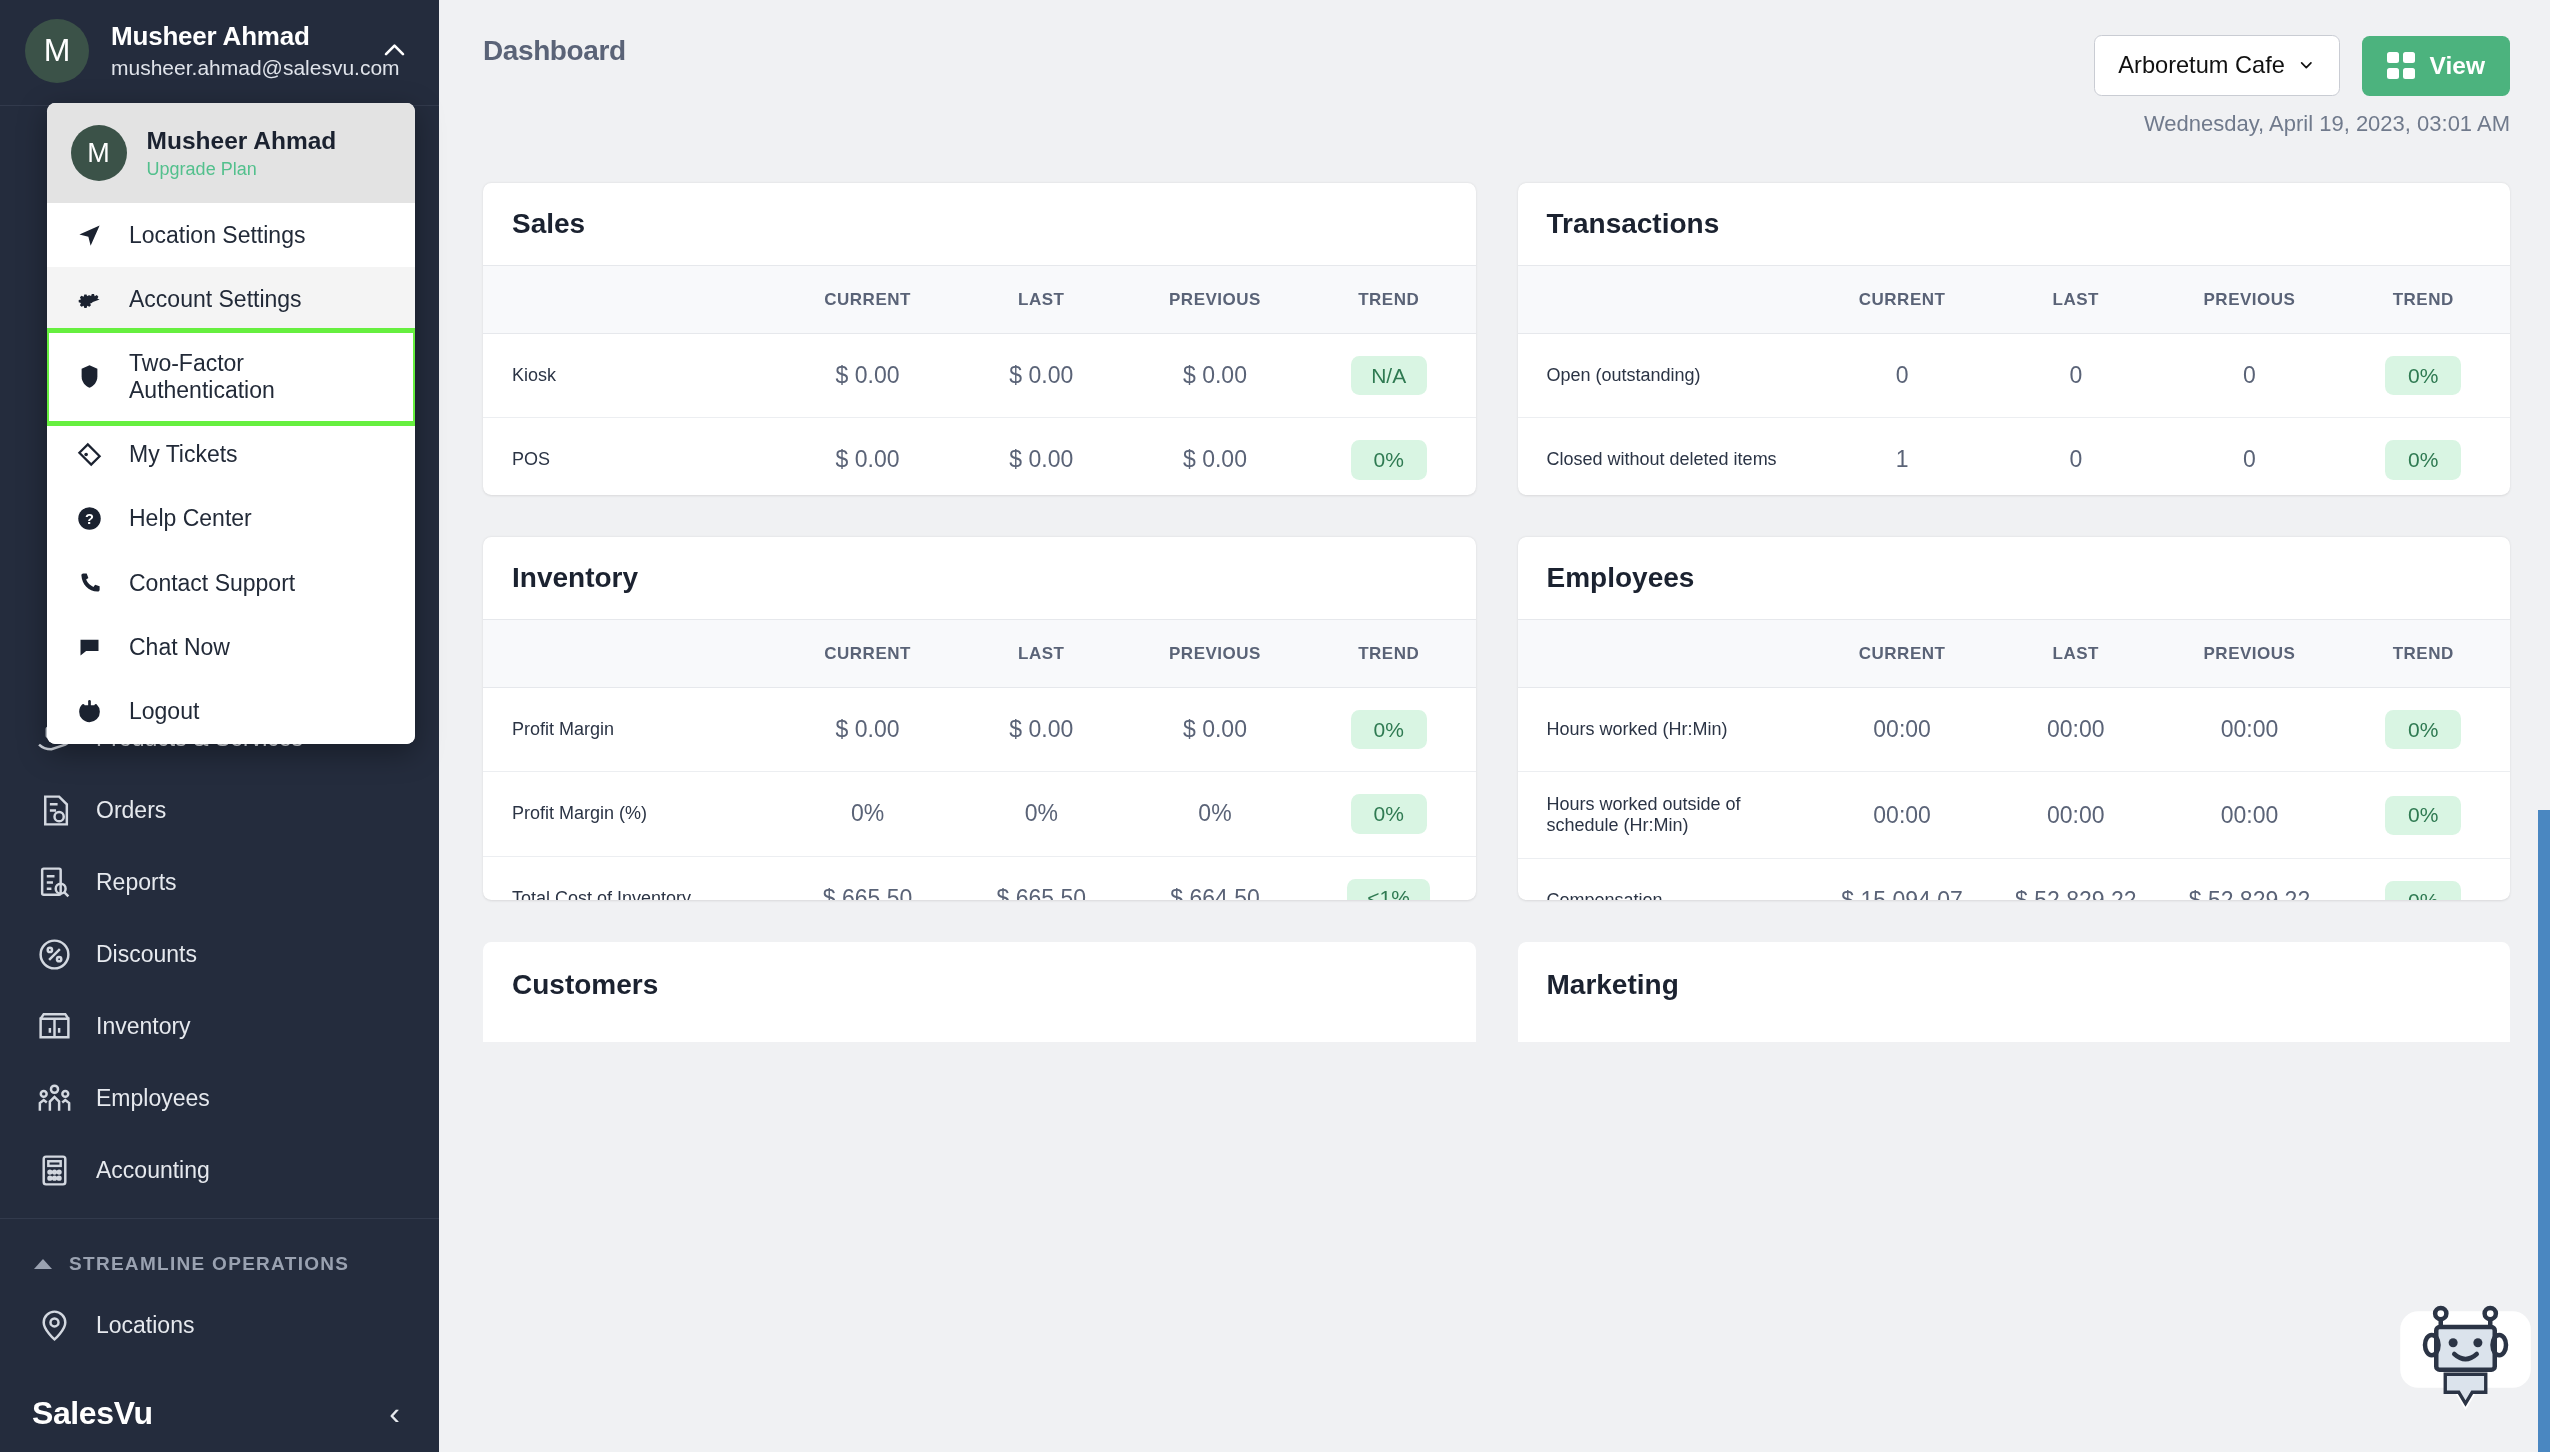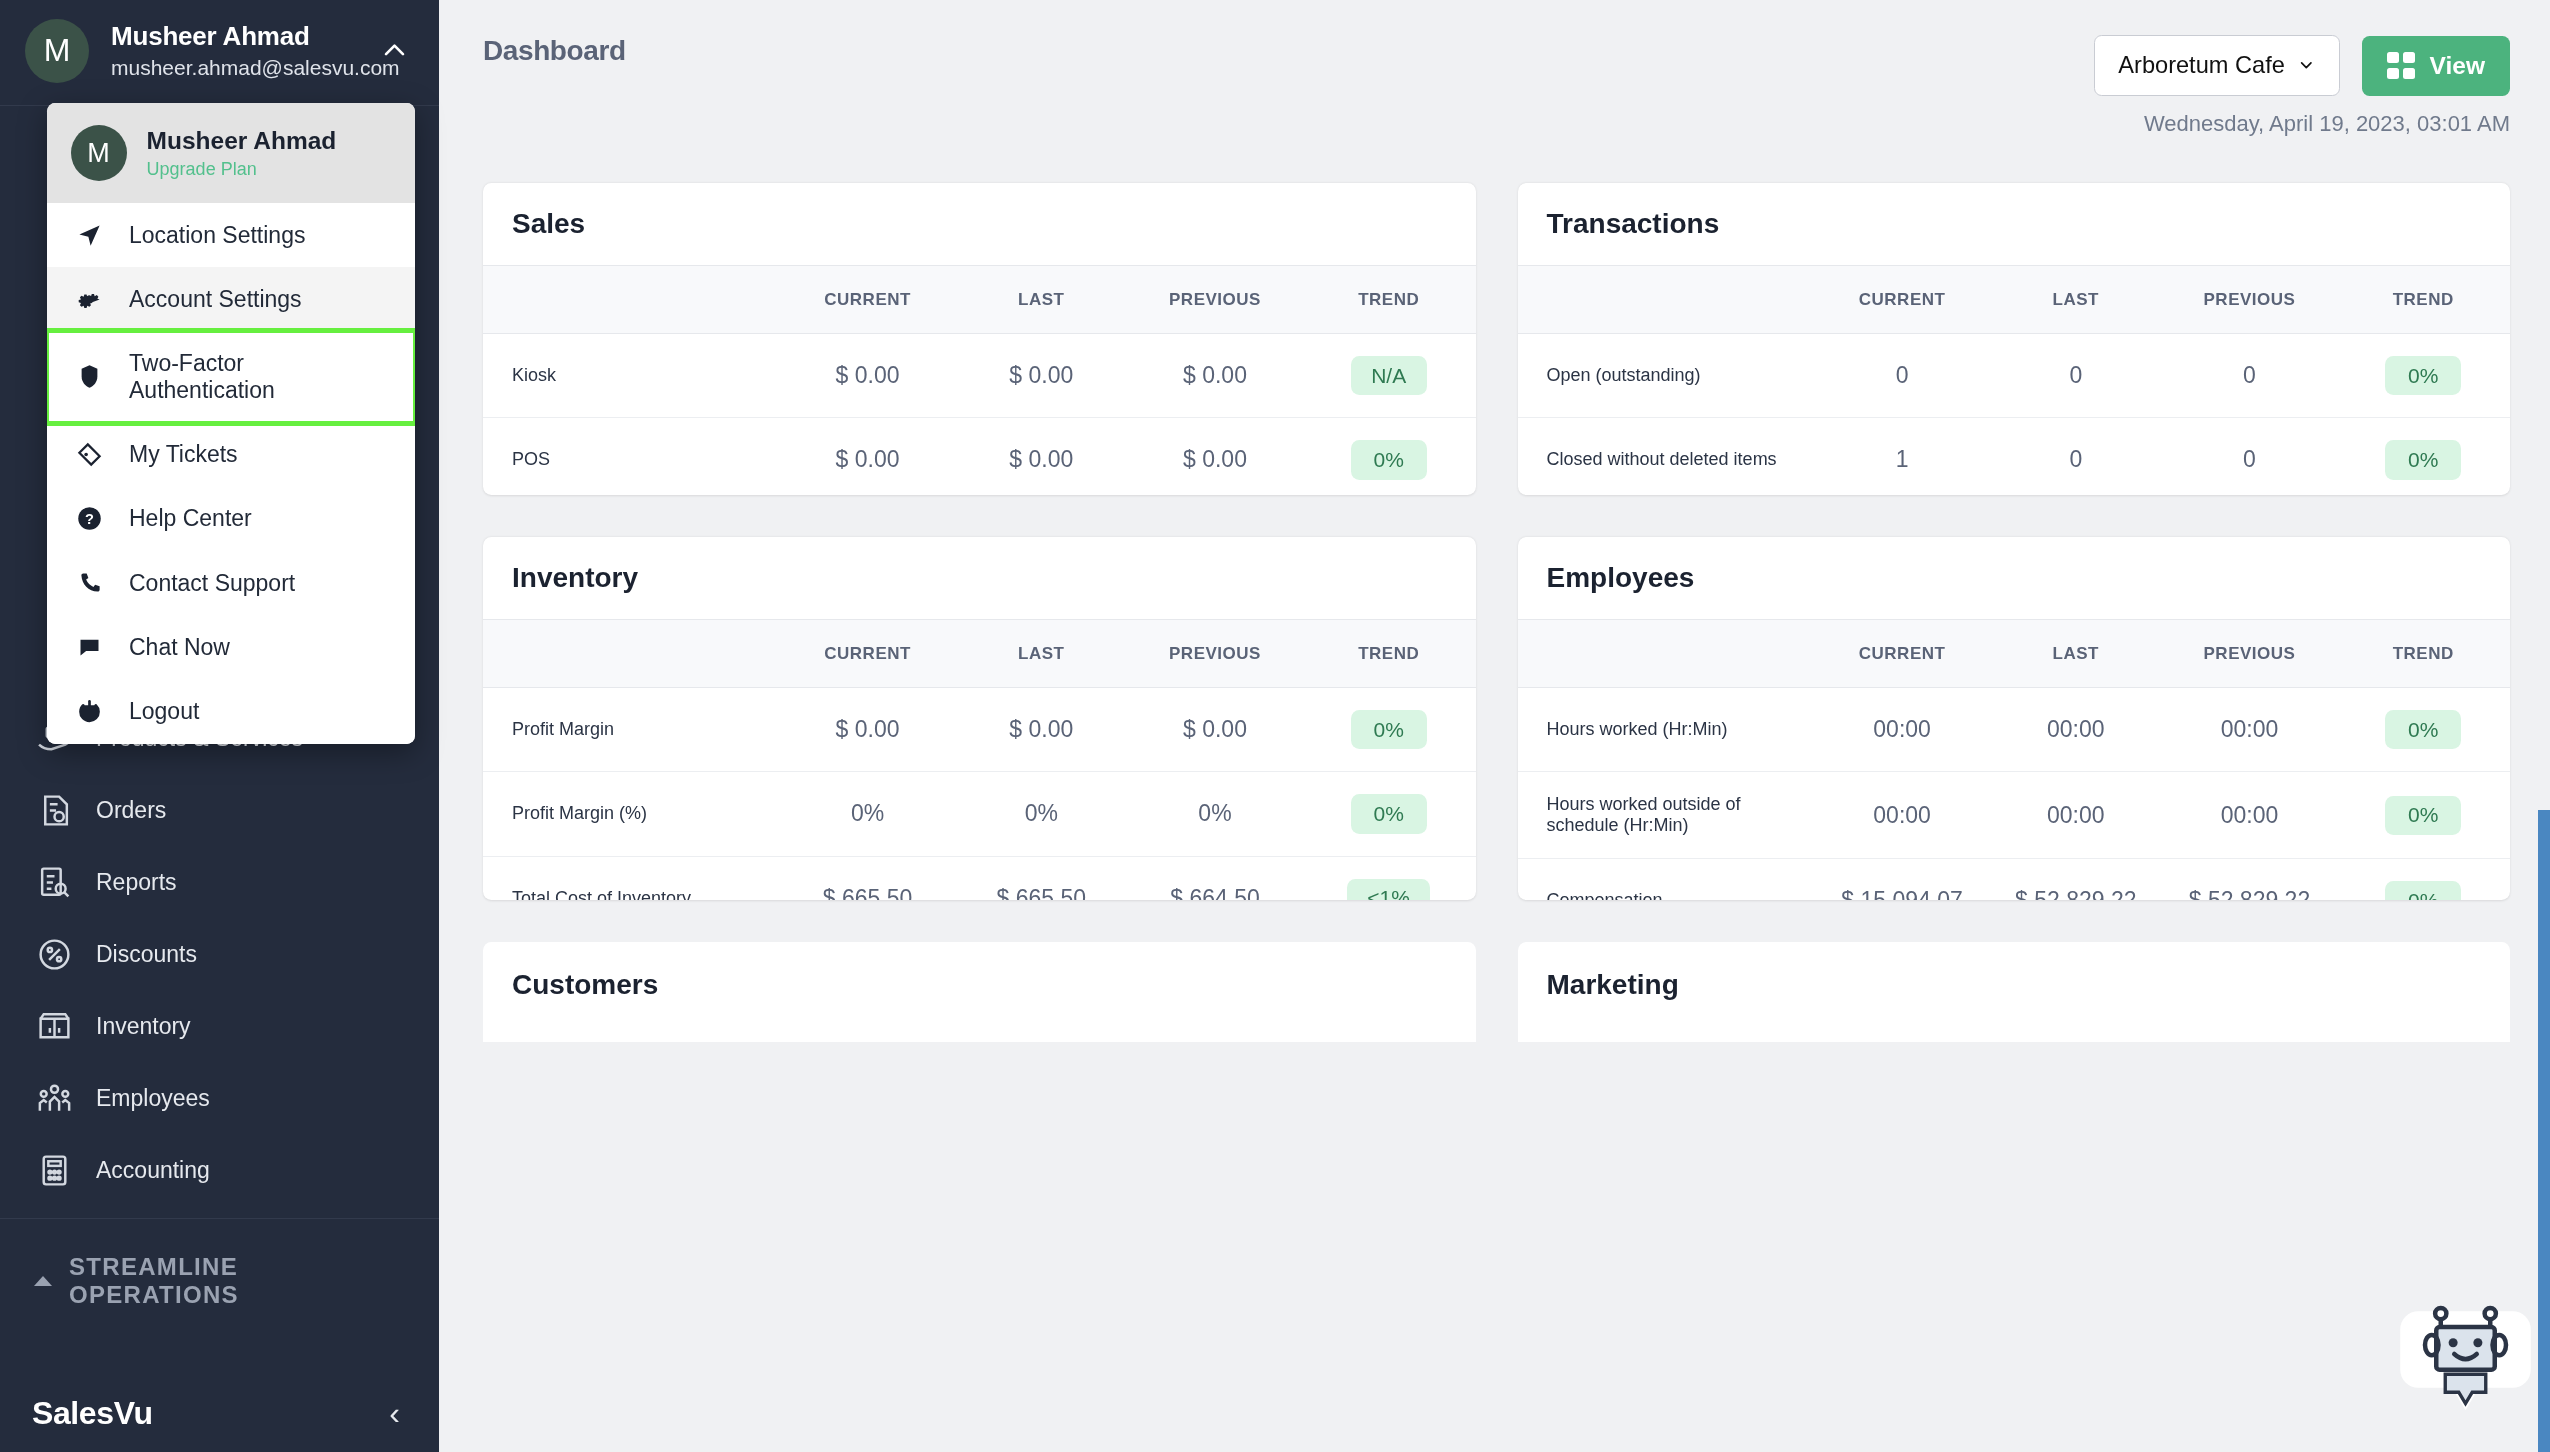--- a/index.html
+++ b/index.html
@@ -28,21 +28,21 @@
   .profile-text { flex:1; min-width:0; }
   .profile-name { font-size:26px; font-weight:bold; letter-spacing:-0.2px; line-height:1.25; }
   .profile-email { font-size:21px; color:#dfe3ea; line-height:1.3; margin-top:1.7px; }
   .profile-caret { width:39px; flex:0 0 39px; display:flex; align-items:center; justify-content:center; }
   .profile-caret svg { width:29px; height:29px; }
 
   .nav { flex:1; overflow:hidden; padding-top:6.7px; }
   .nav-section-head {
     display:flex; align-items:center; gap:17px;
     padding:22px 34px 15px 34px; color:#9aa2b1;
-    font-size:24px; letter-spacing:1.3px; font-weight:bold;
+    font-size:19px; letter-spacing:1.3px; font-weight:bold;
   }
   .tri { width:0; height:0; border-left:9.3px solid transparent; border-right:9.3px solid transparent; border-bottom:10px solid #9aa2b1; }
   .nav-item {
     display:flex; align-items:center; gap:22px;
     padding:16px 34px; color:#e6e9ee; font-size:23px; cursor:pointer;
   }
   .nav-item .ico { width:40px; height:40px; flex:0 0 40px; display:flex; align-items:center; justify-content:center; }
   .nav-item .ico svg { width:37px; height:37px; stroke:#d3d8e0; fill:none; stroke-width:1.6; }
   .nav-divider { height:0.8px; background:#323a4c; margin:11.8px 0; }
 
@@ -234,20 +234,29 @@
         <span>Accounting</span>
       </div>
 
       <div class="nav-divider"></div>
 
       <div class="nav-section-head">
         <span class="tri"></span>
         <span>STREAMLINE OPERATIONS</span>
       </div>
 
+      <div class="nav-item">
+        <span class="ico">
+          <svg viewBox="0 0 24 24">
+              <path d="M12 21s7-6.2 7-11a7 7 0 10-14 0c0 4.8 7 11 7 11z"></path>
+              <circle cx="12" cy="10" r="2.6"></circle>
+            </svg>
+        </span>
+        <span>Locations</span>
+      </div>
 
       <div class="nav-item">
         
         
       </div>
     </nav>
 
     <div class="sidebar-footer">
       <div class="brand">SalesVu</div>
       <div class="collapse-btn">‹</div>

